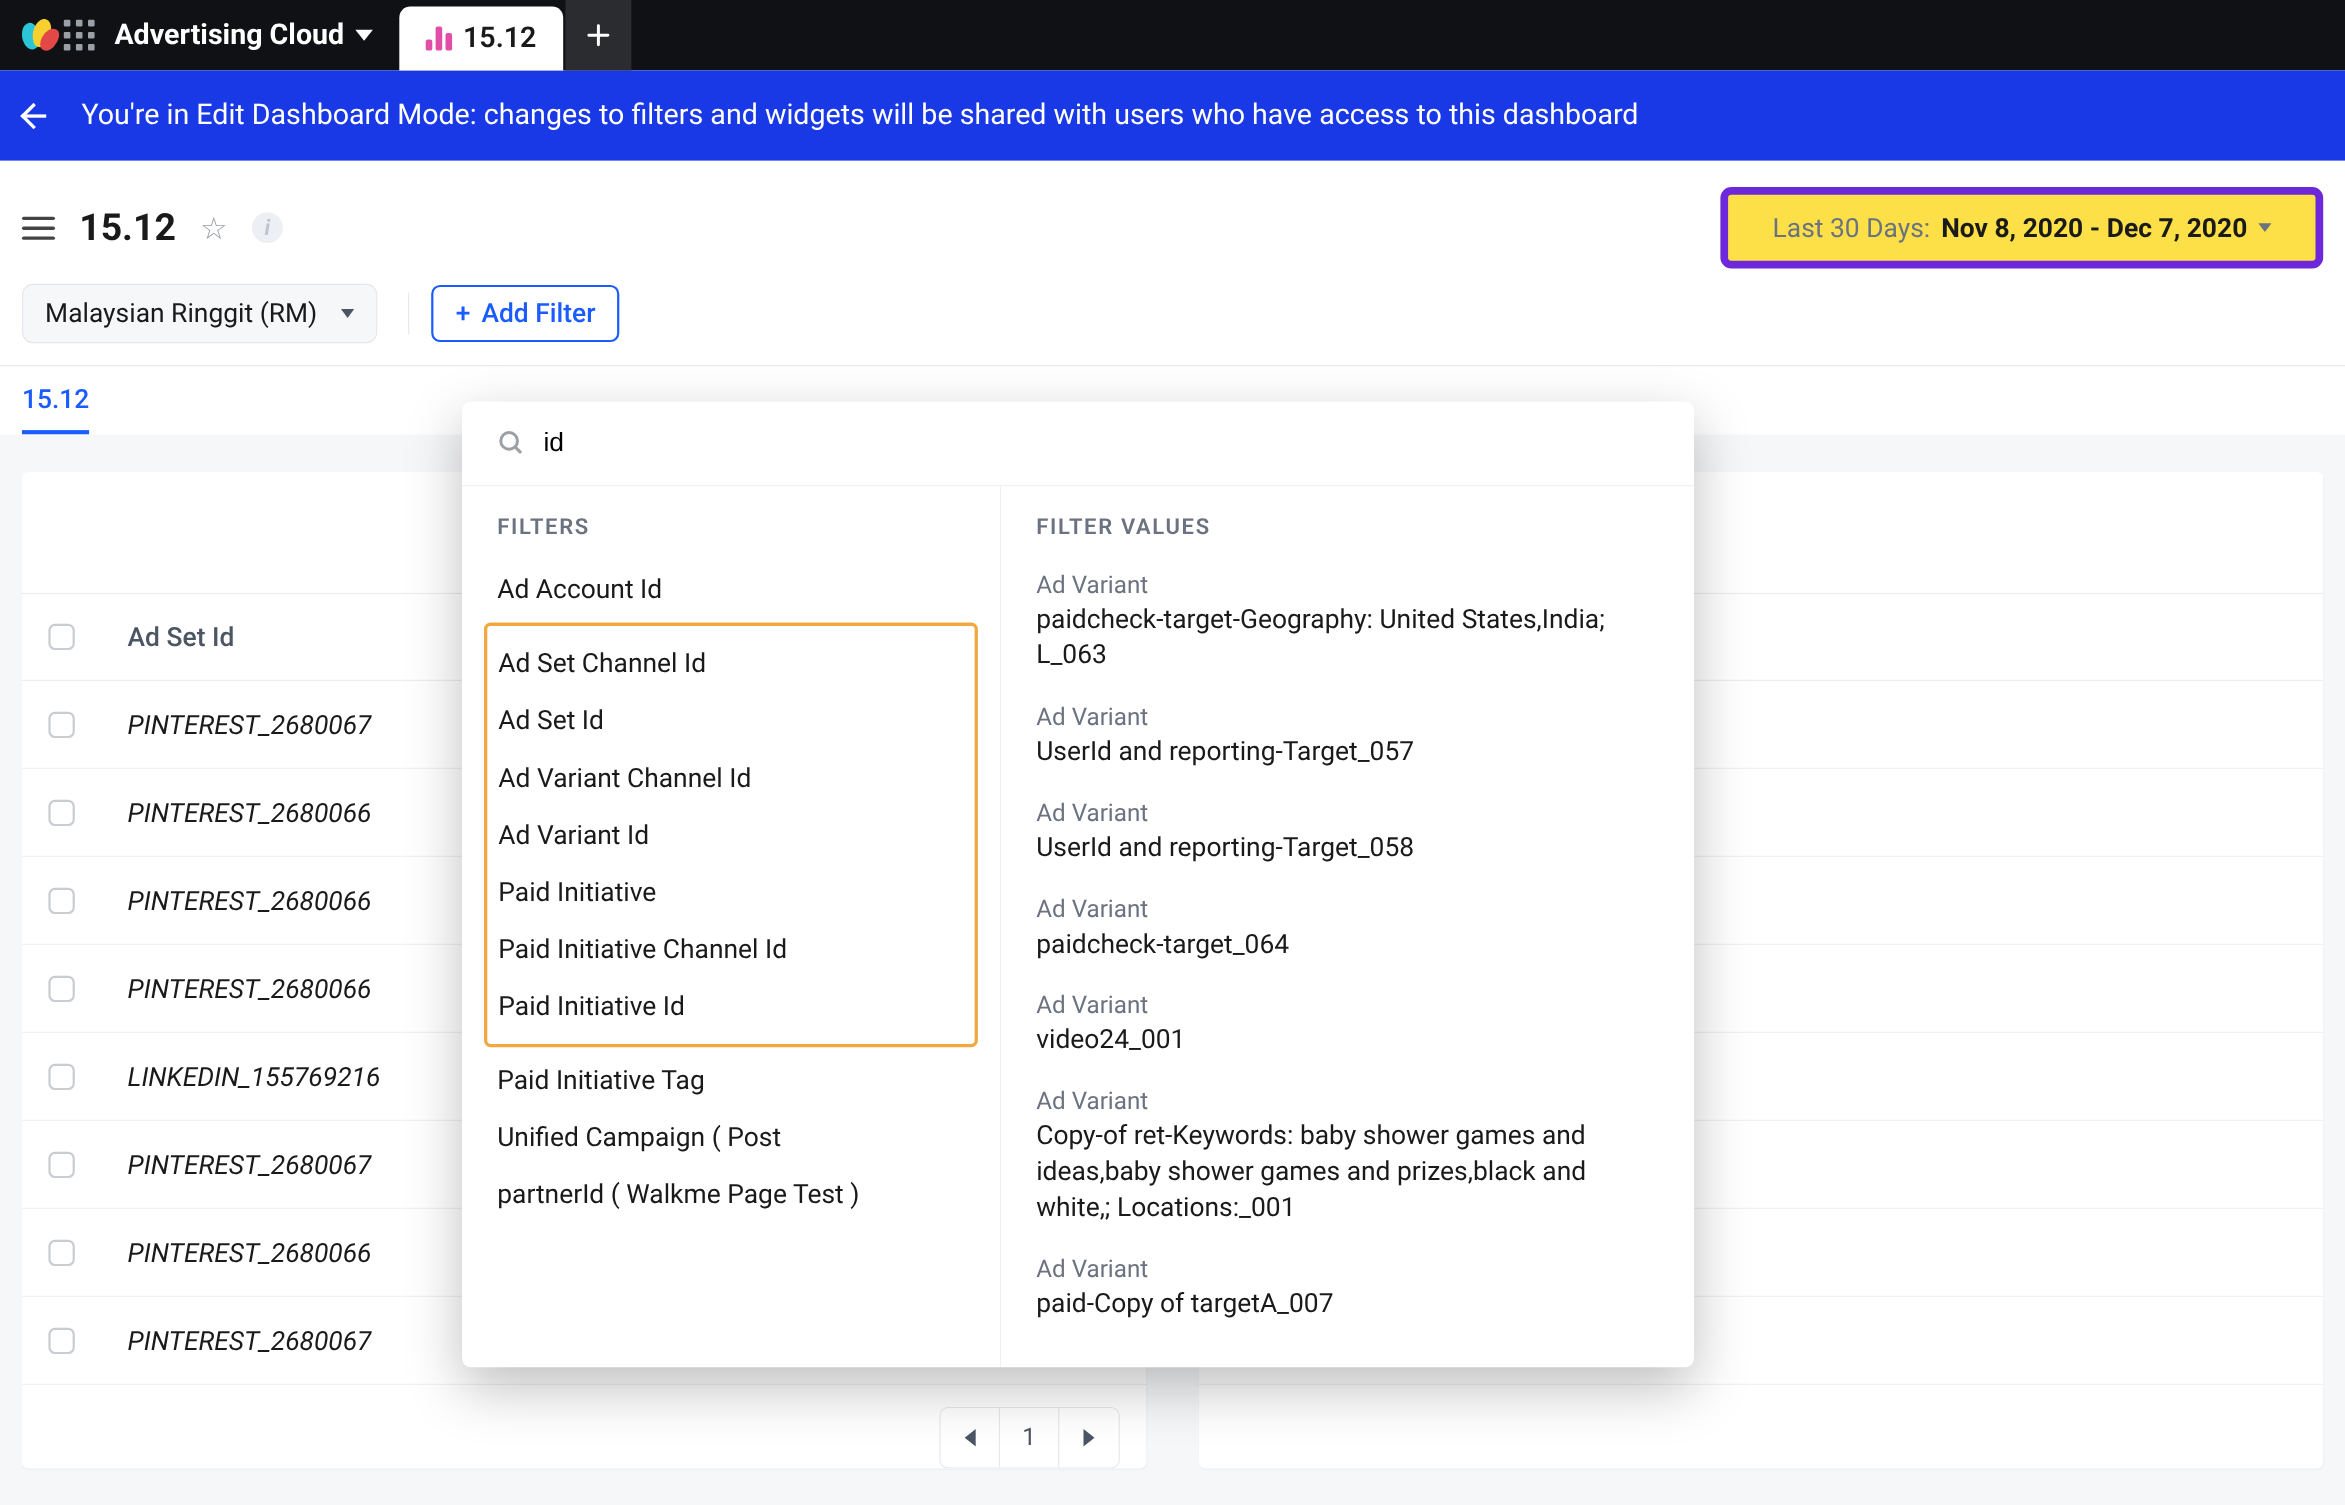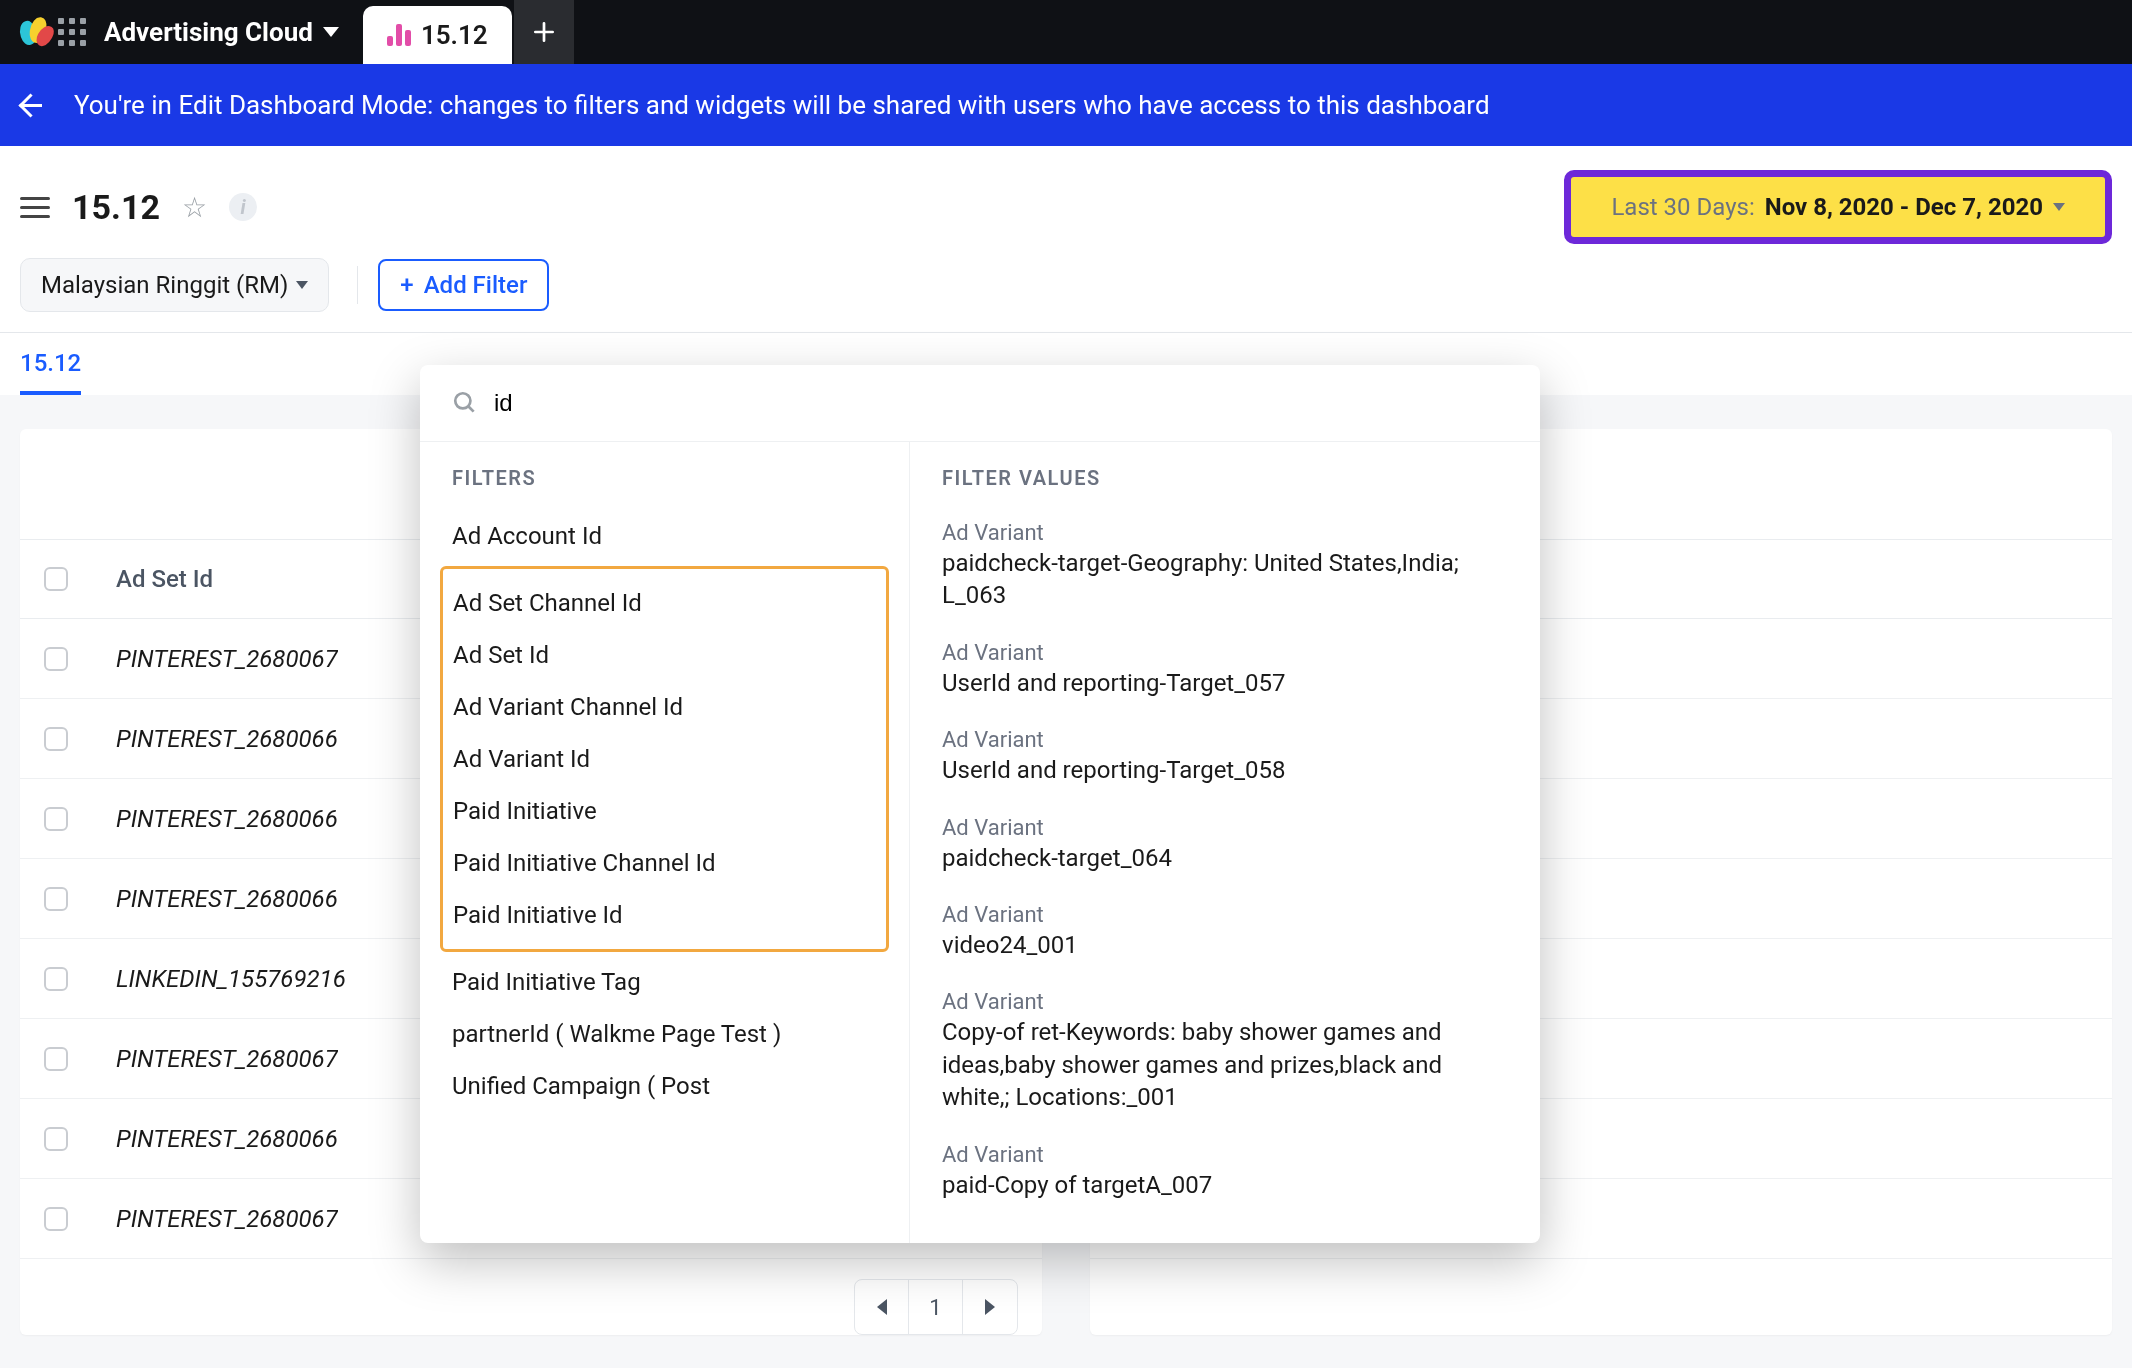--- a/index.html
+++ b/index.html
@@ -32,21 +32,21 @@
 .hamburger span { width:30px; height:3px; background:#444; border-radius:2px; }
 .page-title { font-size:34px; font-weight:700; }
 .star-icon { color:#9aa0a6; font-size:28px; }
 .info-icon { width:28px; height:28px; border-radius:50%; background:#eceff3; display:flex; align-items:center; justify-content:center; color:#c0c5cc; font-weight:700; font-size:20px; font-style:italic; }
 .date-picker { background:#fde047; border:7px solid #6d28d9; border-radius:10px; padding: 16px 40px; display:flex; align-items:center; gap:10px; font-size:24px; }
 .date-picker .lbl { color:#6b7280; }
 .date-picker .val { font-weight:700; }
 
 
 .filter-row { display:flex; align-items:center; gap:20px; padding: 4px 20px 20px 20px; }
-.pill { background:#f6f7f9; border:1px solid #e4e7eb; border-radius:10px; padding: 12px 20px; display:flex; align-items:center; gap:8px; font-size:24px; cursor:pointer; }
+.pill { background:#f6f7f9; border:1px solid #e4e7eb; border-radius:10px; padding: 12px 20px; display:flex; align-items:center; gap:22px; font-size:24px; cursor:pointer; }
 .pill.divider-after { margin-right: 8px; }
 .vdivider { width:1px; height:38px; background:#e4e7eb; }
 .add-filter-btn { background:#fff; border:2px solid #1a5cff; color:#1a5cff; border-radius:8px; padding: 10px 20px; display:flex; align-items:center; gap:10px; font-size:24px; cursor:pointer; font-weight:500; }
 .plus { font-size:24px; line-height:1; }
 
 
 .hr { height:1px; background:#e4e7eb; }
 
 
 .subtabs { padding: 16px 20px 0 20px; display:flex; }
@@ -304,22 +304,22 @@
             <div class="dd-item">Ad Set Channel Id</div>
             <div class="dd-item">Ad Set Id</div>
             <div class="dd-item">Ad Variant Channel Id</div>
             <div class="dd-item">Ad Variant Id</div>
             <div class="dd-item">Paid Initiative</div>
             <div class="dd-item">Paid Initiative Channel Id</div>
             <div class="dd-item">Paid Initiative Id</div>
           </div>
         <div id="dd-bottom">
             <div class="dd-item">Paid Initiative Tag</div>
+            <div class="dd-item">Unified Campaign ( Post</div>
             <div class="dd-item">partnerId ( Walkme Page Test )</div>
-            <div class="dd-item">Unified Campaign ( Post</div>
           </div>
       </div>
       <div class="dd-col right">
         <div class="dd-section-title">FILTER VALUES</div>
         <div id="dd-values">
             <div class="dd-value">
               <div class="cat">Ad Variant</div>
               <div class="val">paidcheck-target-Geography: United States,India; L_063</div>
             </div>
             <div class="dd-value">

